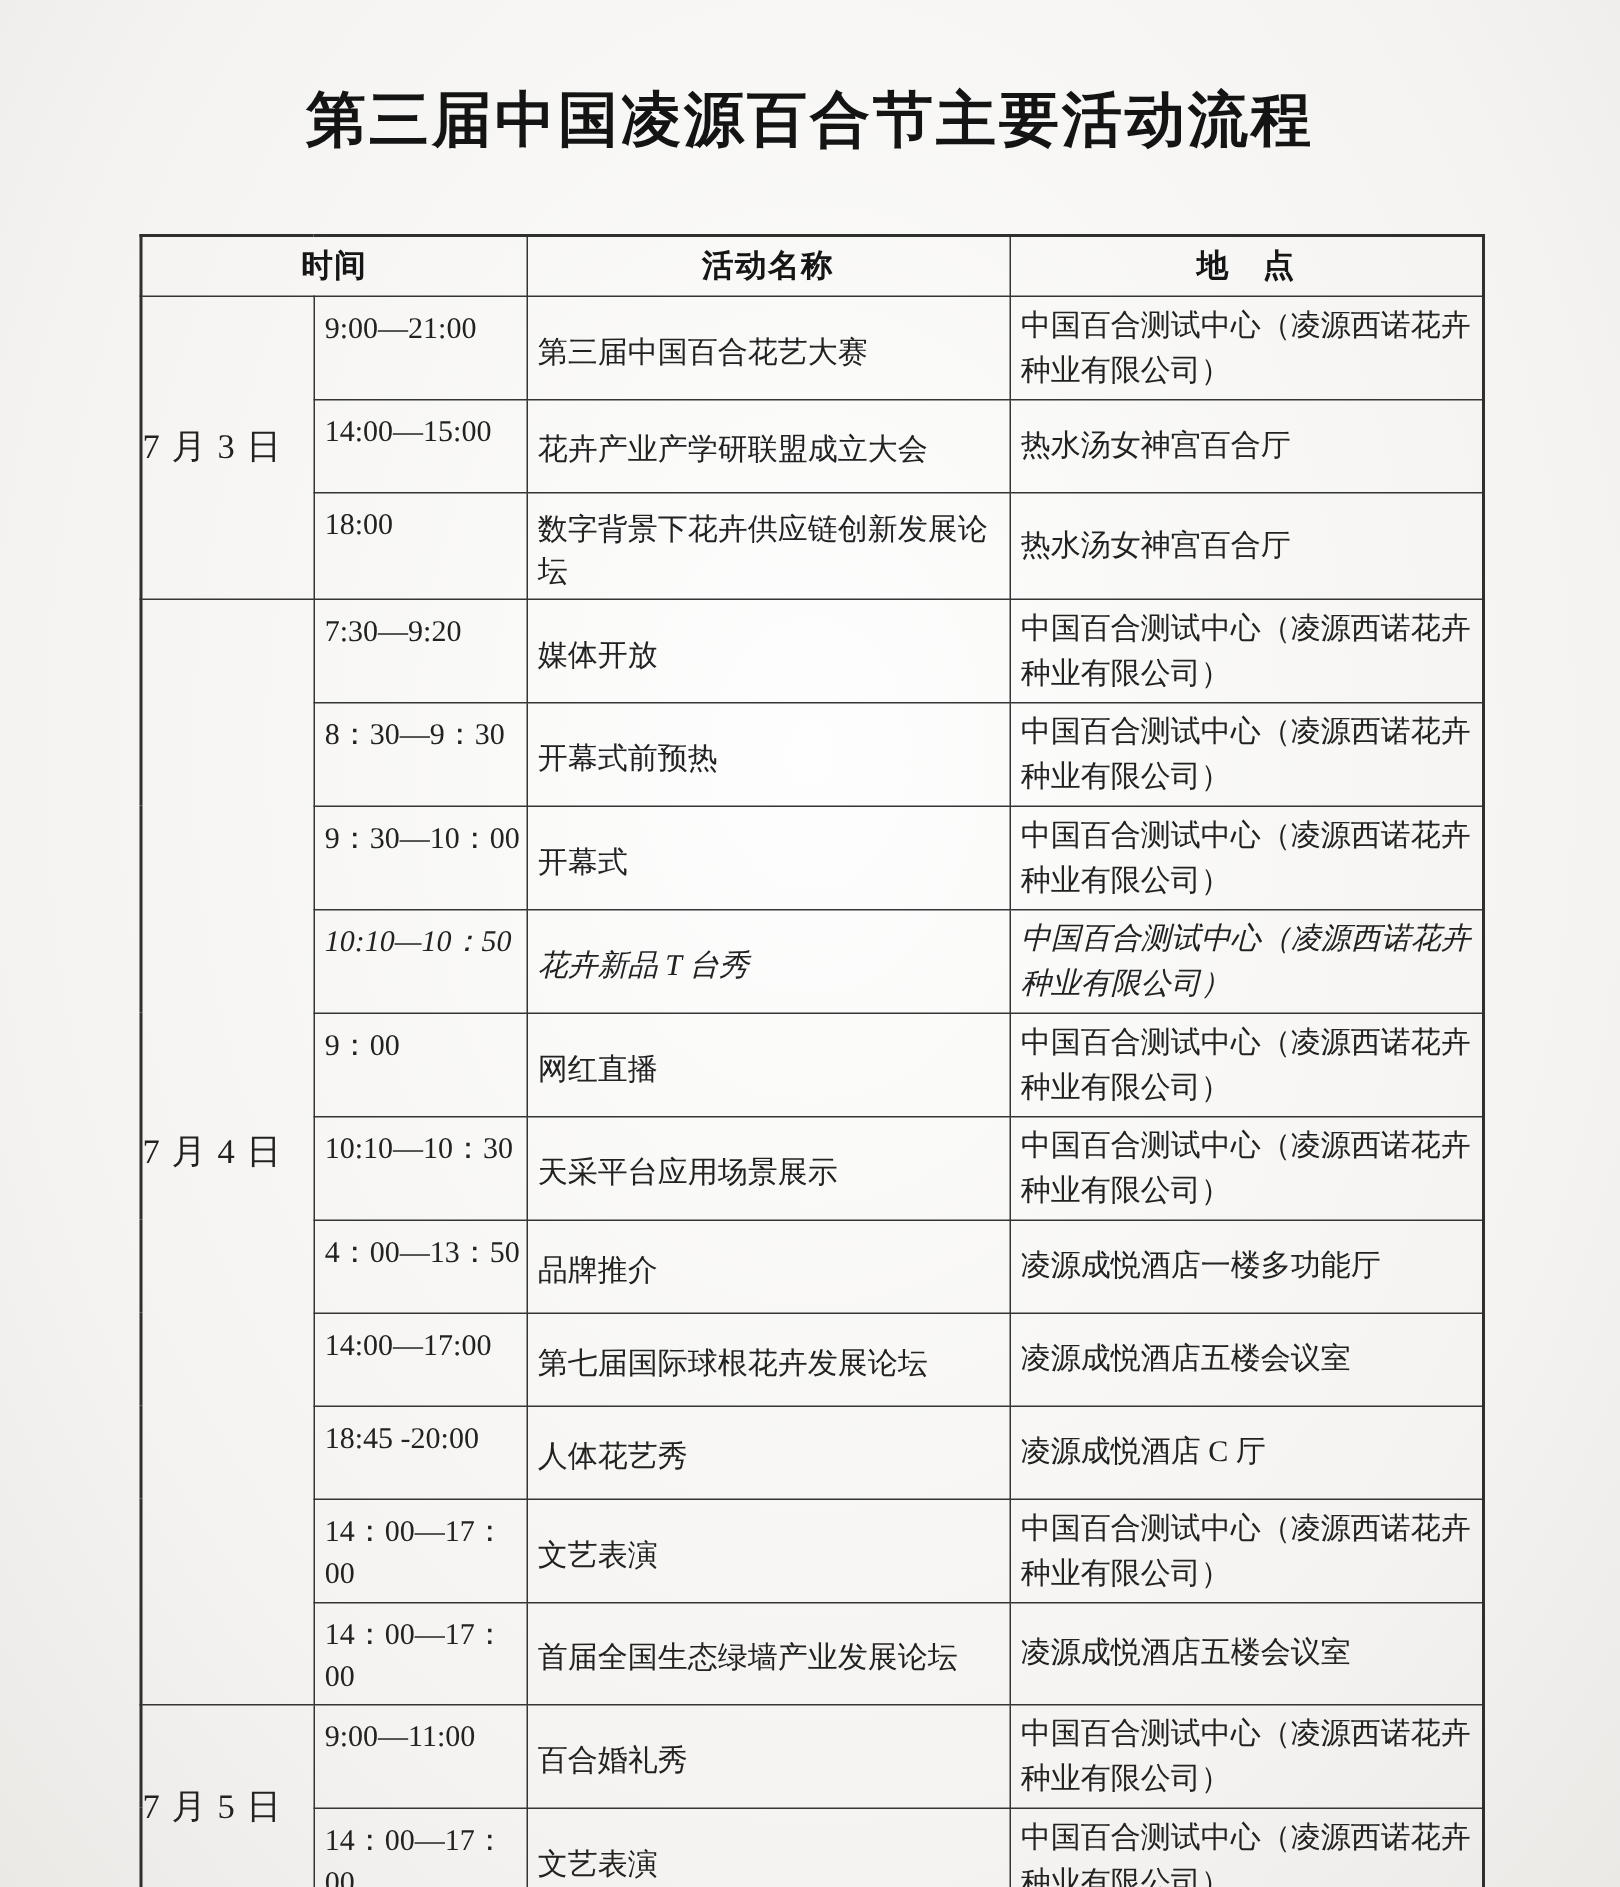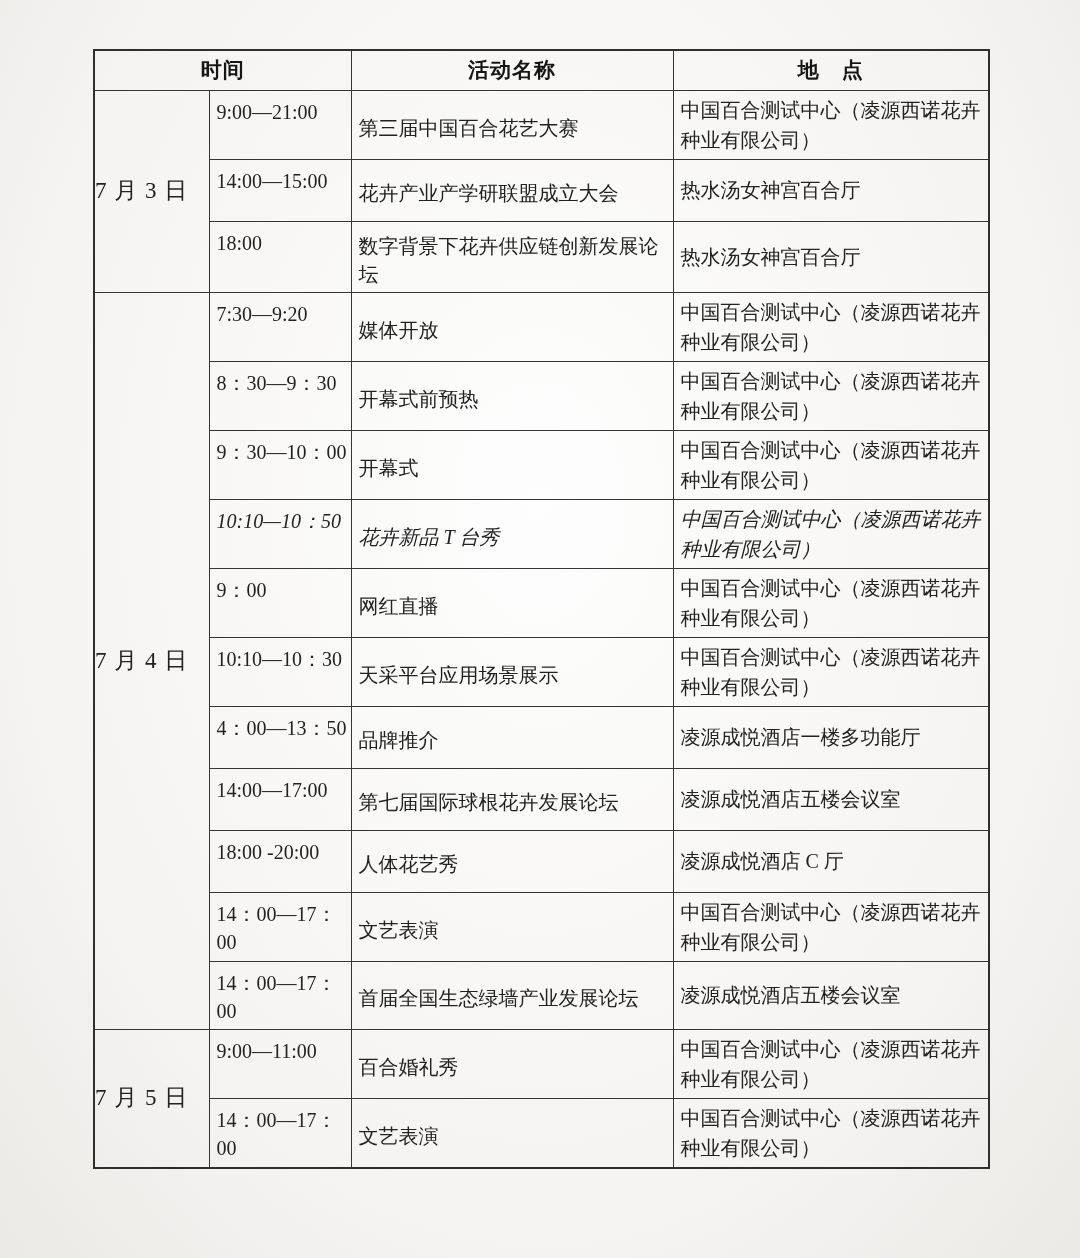--- a/index.html
+++ b/index.html
@@ -82,20 +82,21 @@
   }
   td.location-cell {
     vertical-align: middle;
     line-height: 30px;
   }
 </style>
 </head>
 <body>
 
 <div class="page">
+  <h1 class="title">第三届中国凌源百合节主要活动流程</h1>
 
   <table class="schedule">
     <colgroup>
       <col class="c-date">
       <col class="c-time">
       <col class="c-activity">
       <col class="c-location">
     </colgroup>
     <thead>
       <tr>
@@ -156,21 +157,21 @@
           <td class="time-cell">4：00—13：50</td>
           <td class="activity-cell">品牌推介</td>
           <td class="location-cell">凌源成悦酒店一楼多功能厅</td>
         </tr>
         <tr style="height: 62px;">
           <td class="time-cell">14:00—17:00</td>
           <td class="activity-cell">第七届国际球根花卉发展论坛</td>
           <td class="location-cell">凌源成悦酒店五楼会议室</td>
         </tr>
         <tr style="height: 62px;">
-          <td class="time-cell">18:00 -20:00</td>
+          <td class="time-cell">18:45 -20:00</td>
           <td class="activity-cell">人体花艺秀</td>
           <td class="location-cell">凌源成悦酒店 C 厅</td>
         </tr>
         <tr style="height: 62px;">
           <td class="time-cell">14：00—17：00</td>
           <td class="activity-cell">文艺表演</td>
           <td class="location-cell">中国百合测试中心（凌源西诺花卉种业有限公司）</td>
         </tr>
         <tr style="height: 62px;">
           <td class="time-cell">14：00—17：00</td>

